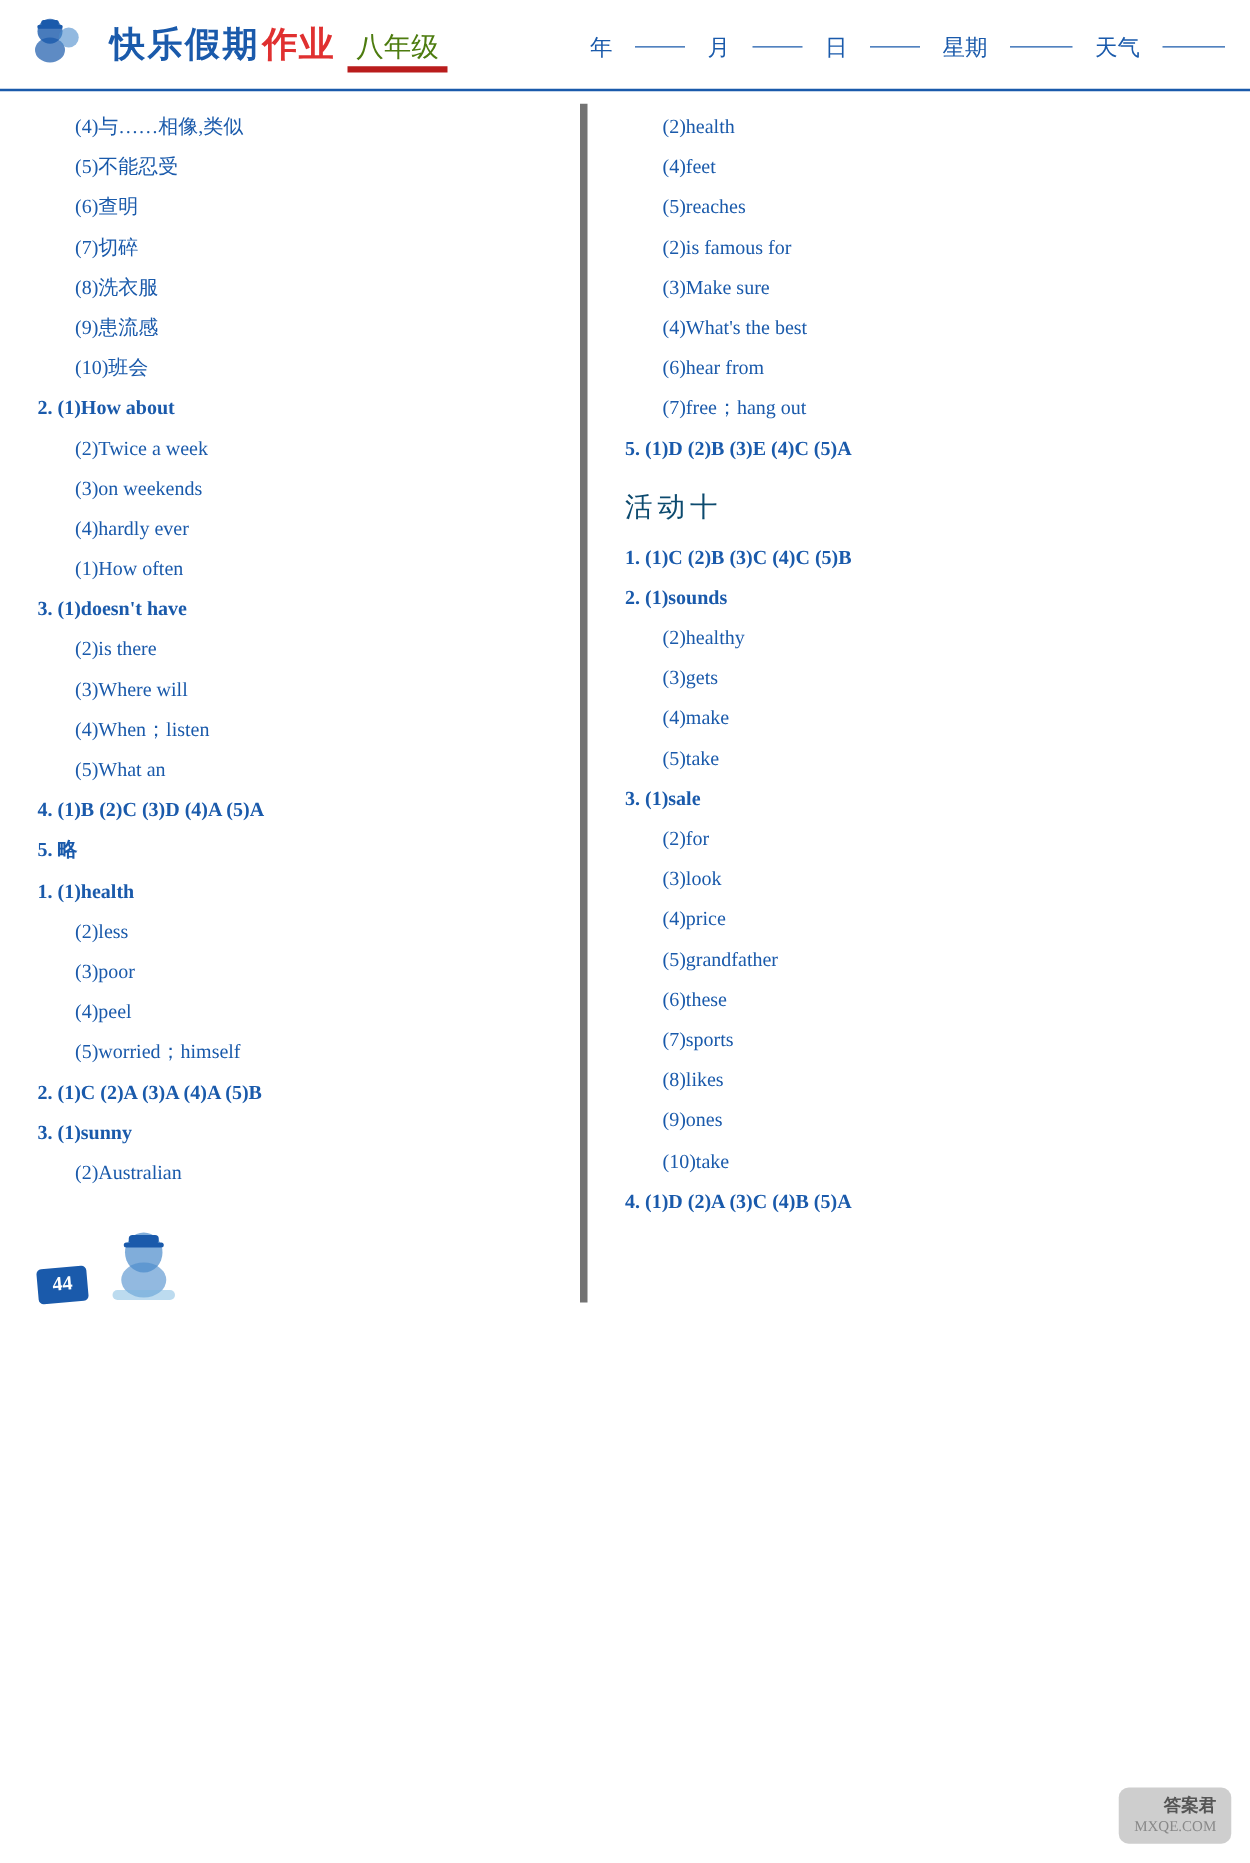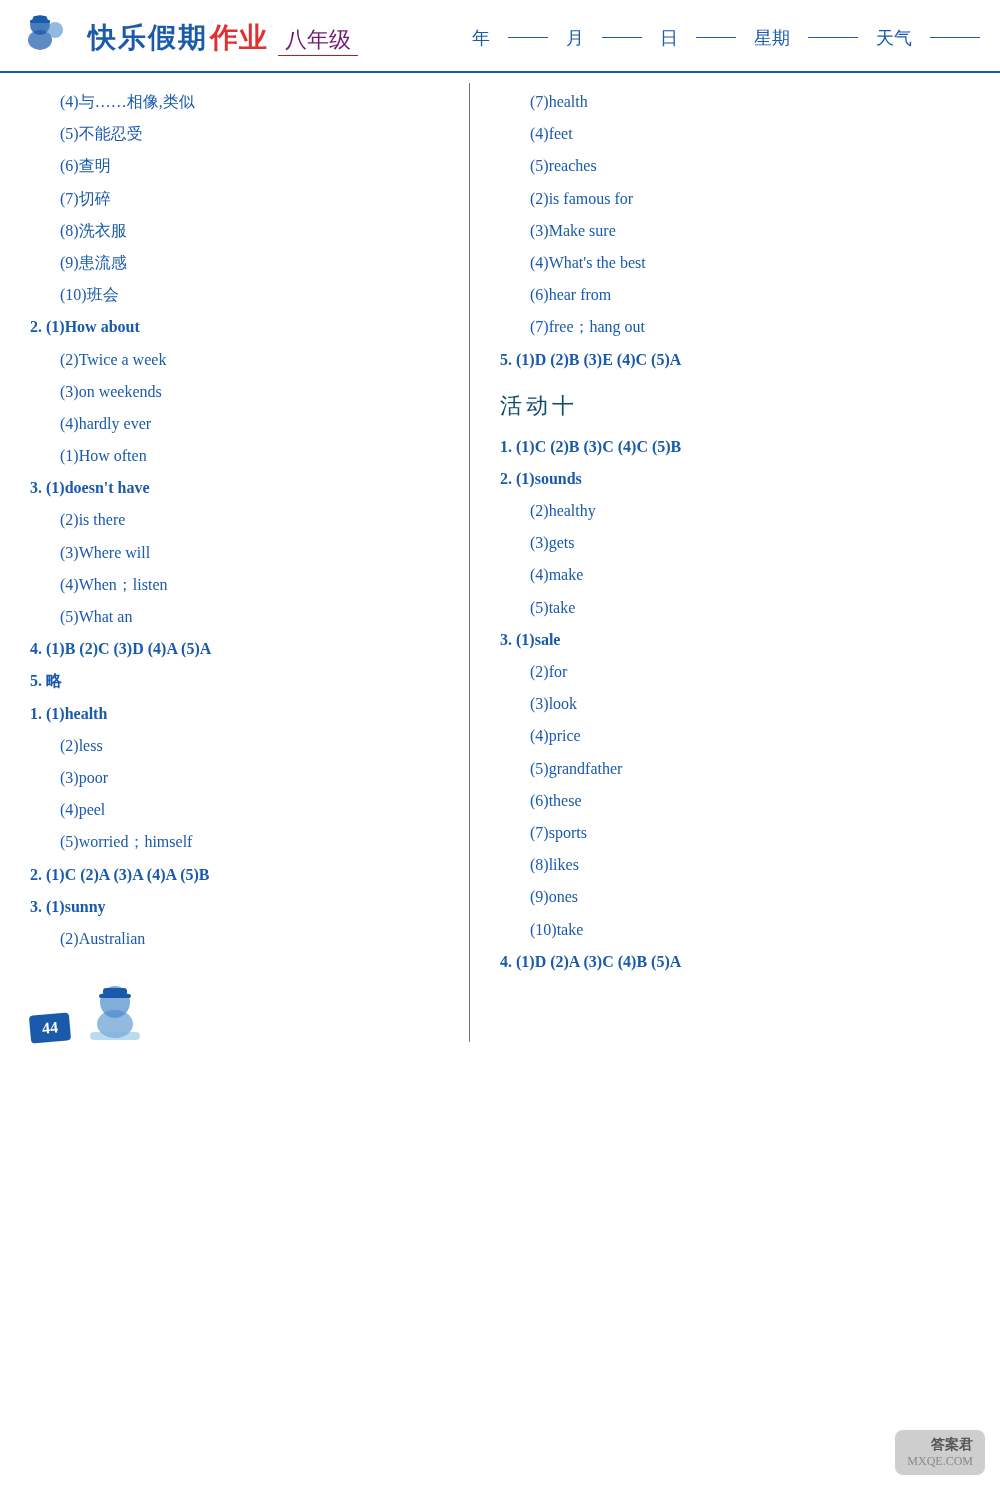--- a/index.html
+++ b/index.html
@@ -34,23 +34,23 @@
       letter-spacing: 2px;
     }
     .header-title-work {
       font-size: 28px;
       font-weight: bold;
       color: #e03030;
       letter-spacing: 1px;
     }
     .header-grade {
       font-size: 22px;
-      color: #701a75;
+      color: #4d7c0f;
       margin-left: 8px;
-      border-bottom: 1px solid #b91c1c;
+      border-bottom: 5px solid #b91c1c;
       min-width: 80px;
       text-align: center;
     }
     .header-right {
       margin-left: auto;
       display: flex;
       gap: 18px;
       align-items: center;
       font-size: 18px;
       color: #1a5aab;
@@ -66,21 +66,21 @@
     }
 
     
     .content {
       display: flex;
       padding: 10px 0;
     }
     .col-left {
       width: 470px;
       padding: 0 20px 0 30px;
-      border-right: 1px solid #737373;
+      border-right: 6px solid #737373;
     }
     .col-right {
       width: 530px;
       padding: 0 20px 0 30px;
     }
 
     
     .section-title {
       text-align: left;
       font-size: 22px;
@@ -193,21 +193,21 @@
         <rect x="15" y="50" width="50" height="8" rx="4" fill="#7ab8e0" opacity="0.5"></rect>
 
         <rect x="28" y="6" width="24" height="7" fill="#1a5aab" rx="3"></rect>
         <rect x="24" y="12" width="32" height="4" fill="#1a5aab" rx="2"></rect>
       </svg>
     </div>
   </div>
 
   <div class="col-right">
 
-    <div class="item indent">(7)health</div>
+    <div class="item indent">(2)health</div>
     <div class="item indent">(4)feet</div>
     <div class="item indent">(5)reaches</div>
 
     <div class="item indent">(2)is famous for</div>
     <div class="item indent">(3)Make sure</div>
     <div class="item indent">(4)What's the best</div>
     <div class="item indent">(6)hear from</div>
     <div class="item indent">(7)free；hang out</div>
 
     <div class="item bold-num"><strong>5.</strong> (1)D  (2)B  (3)E  (4)C  (5)A</div>

